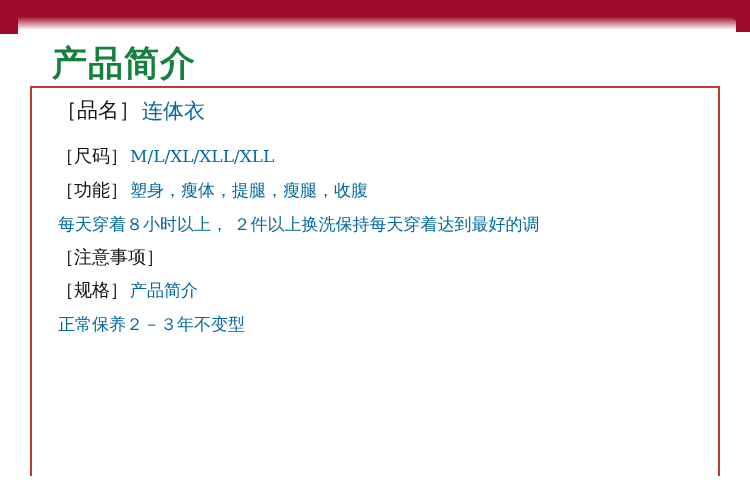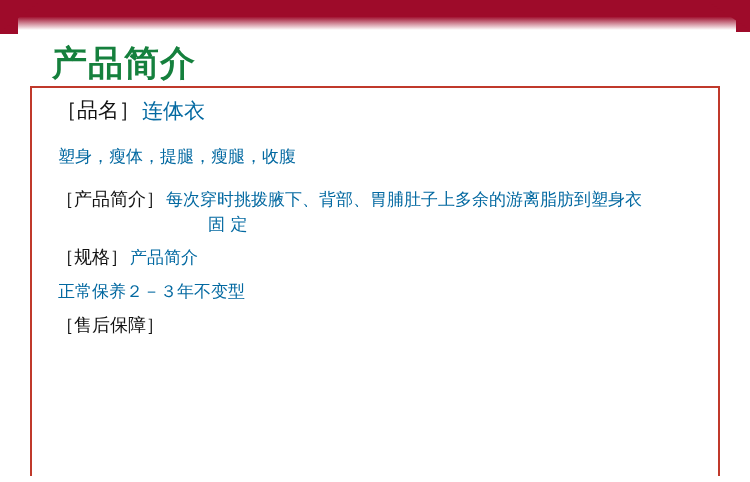--- a/index.html
+++ b/index.html
@@ -174,45 +174,46 @@
   <div class="content">
 
     <div class="row row-product">
       <span class="label">［品名］</span>
       <span class="value">连体衣</span>
     </div>
 
     <div class="row">
     </div>
 
-
-    <div class="row">
+    <div class="row">
+      <span class="label">［尺码］</span>
+      <span class="value">M/L/XL/XLL/XLL</span>
+    </div>
+
+    <div class="row">
+      <span class="label">［功能］</span>
       <span class="value">塑身，瘦体，提腿，瘦腿，收腹</span>
     </div>
 
     <div class="row wrap">
       <span class="value">
+        <span>每天穿着８小时以上， ２件以上换洗保持每天穿着达到最好的调</span>
       </span>
     </div>
 
     <div class="row wrap">
-      <span class="label">［产品简介］</span>
-      <span class="value">
-        <span>每次穿时挑拨腋下、背部、胃脯肚子上多余的游离脂肪到塑身衣</span>
-        <span class="cont">固 定</span>
-      </span>
+      <span class="label">［注意事项］</span>
     </div>
 
     <div class="row">
       <span class="label">［规格］</span>
       <span class="value">产品简介</span>
     </div>
 
     <div class="row">
       <span class="value">正常保养２－３年不变型</span>
     </div>
 
     <div class="row">
-      <span class="label">［售后保障］</span>
     </div>
 
   </div>
 </div>
 
 </body></html>

